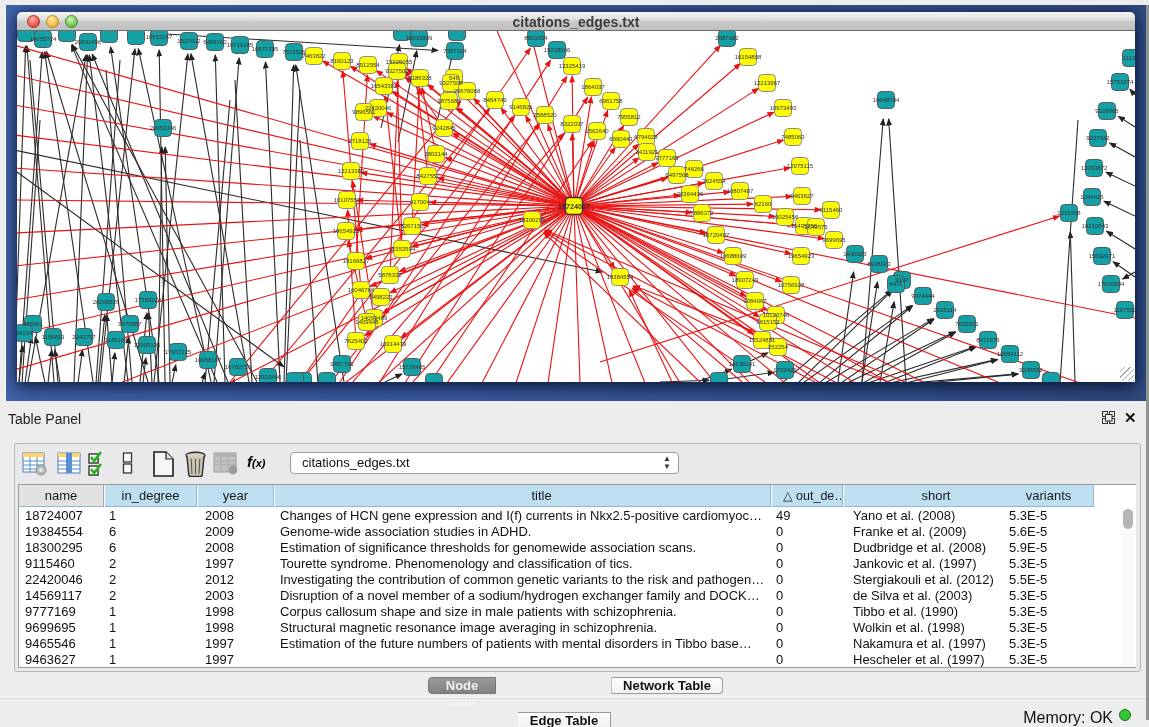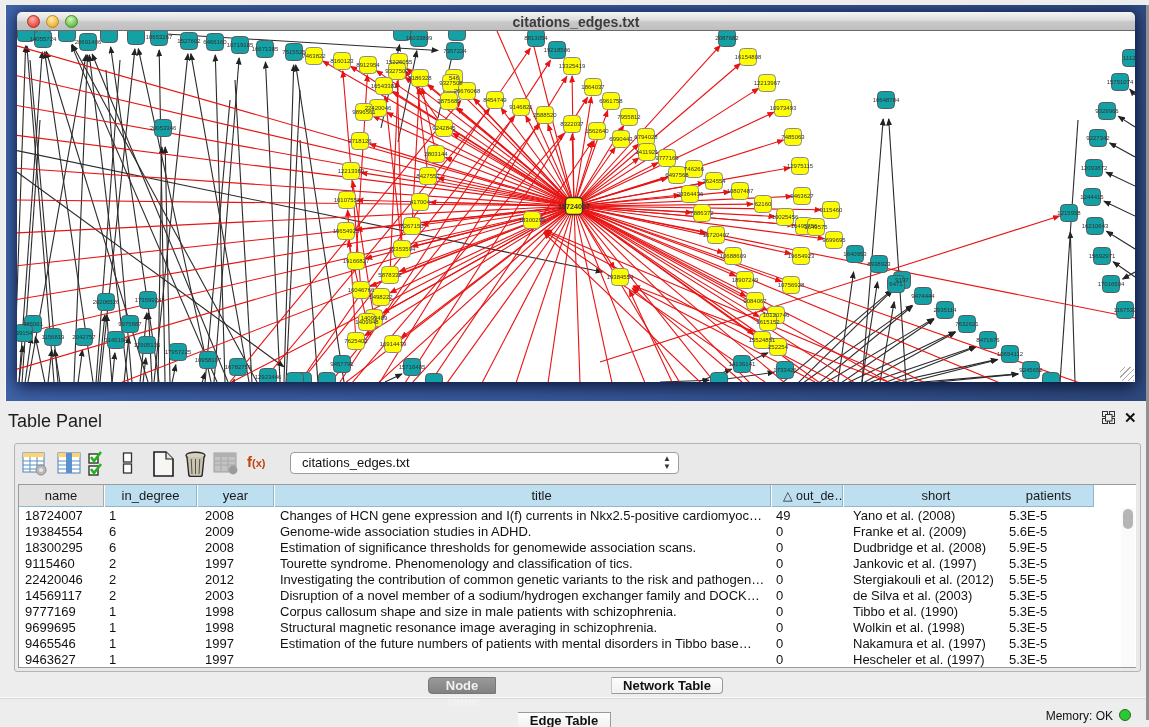--- a/index.html
+++ b/index.html
@@ -22,21 +22,21 @@
 .light { position:absolute; top:3px; width:13px; height:13px; border-radius:50%; }
 #lr { left:10px; background:radial-gradient(circle at 40% 30%,#ffb2ac,#ee5f55 55%,#c33b30); border:1px solid #a82e22;}
 #ly { left:29px; background:radial-gradient(circle at 40% 30%,#ffefb0,#f6bf4f 55%,#d99b26); border:1px solid #ba8a1e;}
 #lg { left:48px; background:radial-gradient(circle at 40% 30%,#d2f5c0,#7ccc5f 55%,#4ba332); border:1px solid #3f8f27;}
 #canvas { position:absolute; left:0; top:19px; width:1118px; height:351px; background:#fff; overflow:hidden; }
 
 #grip { position:absolute; right:1px; bottom:1px; width:14px; height:14px;
  background:repeating-linear-gradient(135deg,transparent 0 3px,#aaa 3px 4px); }
 
 #tp-head { position:absolute; left:0; top:401px; width:1146px; height:36px; background:#ededed; }
-#tp-head .t { position:absolute; left:8px; top:10px; font-size:18px; color:#1d1d1d; }
+#tp-head .t { position:absolute; left:8px; top:10px; font-size:14px; color:#1d1d1d; }
 #tp-float { position:absolute; left:1102px; top:411px; width:13px; height:13px; }
 #tp-close { position:absolute; left:1124px; top:409px; font-size:15px; font-weight:bold; color:#111; }
 
 #box { position:absolute; left:14px; top:443px; width:1127px; height:229px;
   border:1px solid #b4b4b4; border-radius:3px; background:#e9e9e9; }
 #toolbar { position:absolute; left:0; top:0; width:100%; height:40px; }
 .tbi { position:absolute; top:7px; }
 #combo { position:absolute; left:275px; top:8px; width:389px; height:22px; background:#fff;
   border:1px solid #9d9d9d; border-radius:4px; font-size:13px; color:#111; line-height:20px;
   padding-left:11px; }
@@ -63,21 +63,21 @@
 #sb .thumb { position:absolute; left:2px; top:1px; width:10px; height:20px; border-radius:5px; background:#b5b5b5; }
 
 #tabs { position:absolute; left:428px; top:677px; height:17px; font-size:13px; font-weight:bold; }
 .seg { position:absolute; top:0; height:17px; line-height:16px; text-align:center;
   border:1px solid #9a9a9a; background:linear-gradient(#fdfdfd,#f1f1f1); color:#111; }
 #seg1 { left:0; width:68px; border-radius:4px 0 0 4px;
   background:linear-gradient(#9a9a9a,#818181); color:#f2f2f2; border-color:#787878;}
 #seg2 { left:90px; width:93px; border-left:none;margin-top:35px; }
 #seg3 { left:183px; width:112px; border-left:1px solid #c4c4c4; border-radius:0 4px 4px 0; }
 
-#mem { position:absolute; right:36px; top:709px; font-size:12px; color:#111; }
+#mem { position:absolute; right:36px; top:709px; font-size:16px; color:#111; }
 #memdot { position:absolute; right:18px; top:709px; width:12px; height:12px; border-radius:50%;
   background:#2ec832; border:1.5px solid #1c6b1e; }
 svg.icon { display:block; }
 </style></head>
 <body>
 <div id="stage">
   <div id="bluepanel">
   <div id="win">
     <div id="canvas"><svg id="net" width="1118" height="351" viewBox="17 31 1118 351" xmlns="http://www.w3.org/2000/svg">
             <defs>
@@ -672,32 +672,32 @@
         <rect x="1" y="2" width="22" height="19" fill="#c3c3c3" stroke="#9e9e9e"></rect>
         <rect x="1" y="2" width="22" height="4" fill="#b1b1b1"></rect>
         <g stroke="#a8a8a8">
             <line x1="1" y1="10" x2="23" y2="10"></line>
             <line x1="1" y1="14" x2="23" y2="14"></line>
             <line x1="8" y1="6" x2="8" y2="21"></line>
             <line x1="15" y1="6" x2="15" y2="21"></line>
           </g>
         <circle cx="20" cy="19" r="4.4" fill="#9b9b9b"></circle>
       </svg>
-      <div class="tbi" style="left:232px; top:9px; font-size:15px; font-weight:bold; color:#c2410c;">f<span style="font-size:11px">(x)</span></div>
+      <div class="tbi" style="left:232px; top:9px; font-size:15px; font-weight:bold; font-style:italic; color:#000000;">f<span style="font-size:11px">(x)</span></div>
       <div id="combo">citations_edges.txt<div class="step">▲<br>▼</div></div>
     </div>
     <div id="tbl">
       <div id="thead">
         <div class="h" style="left:0;width:85px; background:#e2e2e2; border-right:1px solid #aaa;">name</div>
         <div class="h" style="left:86px;width:92px;">in_degree</div>
         <div class="h" style="left:179px;width:76px;">year</div>
         <div class="h" style="left:256px;width:496px;padding-left:38px;">title</div>
         <div class="h" style="left:753px;width:71px; text-align:left; padding-left:11px; font-size:12.5px;">△ out_de…</div>
         <div class="h" style="left:825px;width:185px;">short</div>
-        <div class="h" style="left:985px;width:90px;">patients</div>
+        <div class="h" style="left:985px;width:90px;">variants</div>
       </div>
       <div id="tbody">
 <div class="tr">
             <div class="c0">18724007</div>
             <div class="c1">1</div>
             <div class="c2">2008</div>
             <div class="c3">Changes of HCN gene expression and I(f) currents in Nkx2.5-positive cardiomyoc…</div>
             <div class="c4">49</div>
             <div class="c5">Yano et al. (2008)</div>
             <div class="c6">5.3E-5</div>

